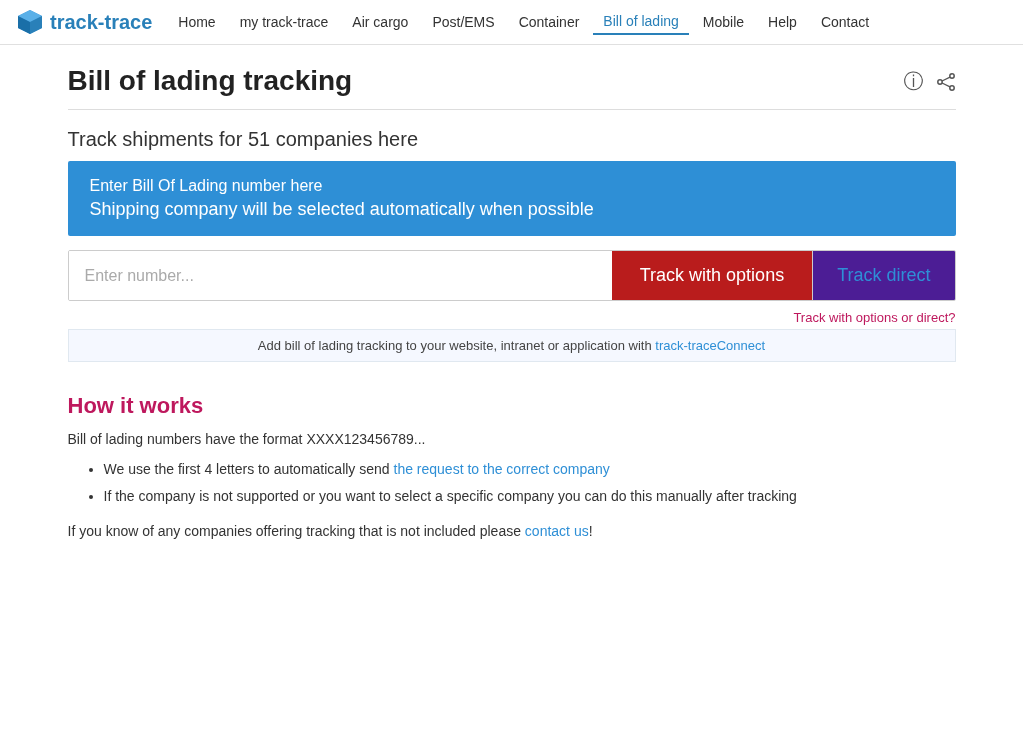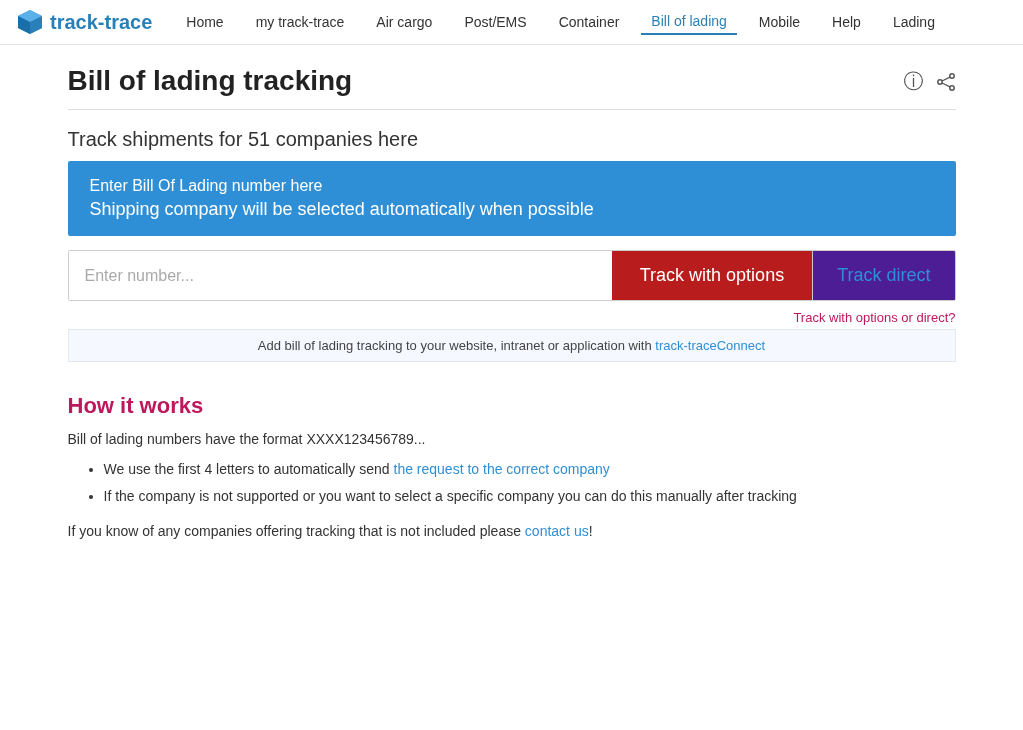--- a/index.html
+++ b/index.html
@@ -12,21 +12,21 @@
       font-size: 14px;
       color: #333;
       background: #fff;
     }
     
     nav {
       display: flex;
       align-items: center;
       padding: 8px 16px;
       border-bottom: 1px solid #e0e0e0;
-      gap: 12px;
+      gap: 4px;
     }
     .nav-logo {
       display: flex;
       align-items: center;
       gap: 6px;
       margin-right: 12px;
       text-decoration: none;
     }
     .nav-logo-cube {
       width: 28px;
@@ -214,21 +214,21 @@
     <span class="nav-logo-text">track-trace</span>
   </a>
   <a class="nav-item">Home</a>
   <a class="nav-item">my track-trace</a>
   <a class="nav-item">Air cargo</a>
   <a class="nav-item">Post/EMS</a>
   <a class="nav-item">Container</a>
   <a class="nav-item active">Bill of lading</a>
   <a class="nav-item">Mobile</a>
   <a class="nav-item">Help</a>
-  <a class="nav-item">Lading</a>
+  <a class="nav-item">Contact</a>
 </nav>
 
 <div class="content">
 
   <div class="page-title-row">
     <h1 class="page-title">Bill of lading tracking</h1>
     <div class="title-icons">
       <span class="title-icon" title="Help">ⓘ</span>
       <span class="title-icon" title="Share"><svg width="20" height="20" viewBox="0 0 20 20" xmlns="http://www.w3.org/2000/svg" style="vertical-align:middle;">
           <circle cx="16" cy="4" r="2.2" fill="none" stroke="#555" stroke-width="1.5"></circle>

